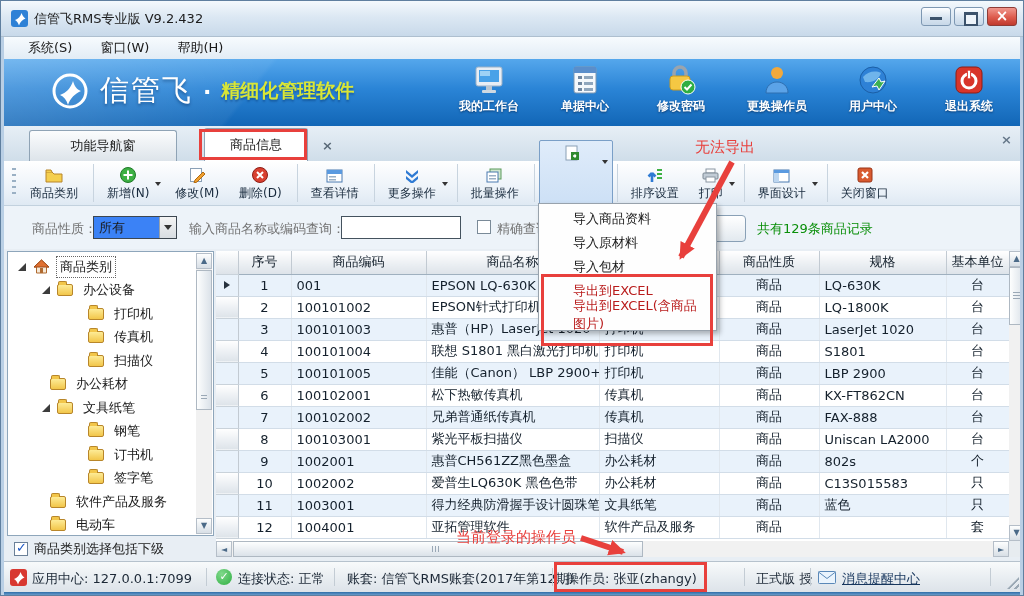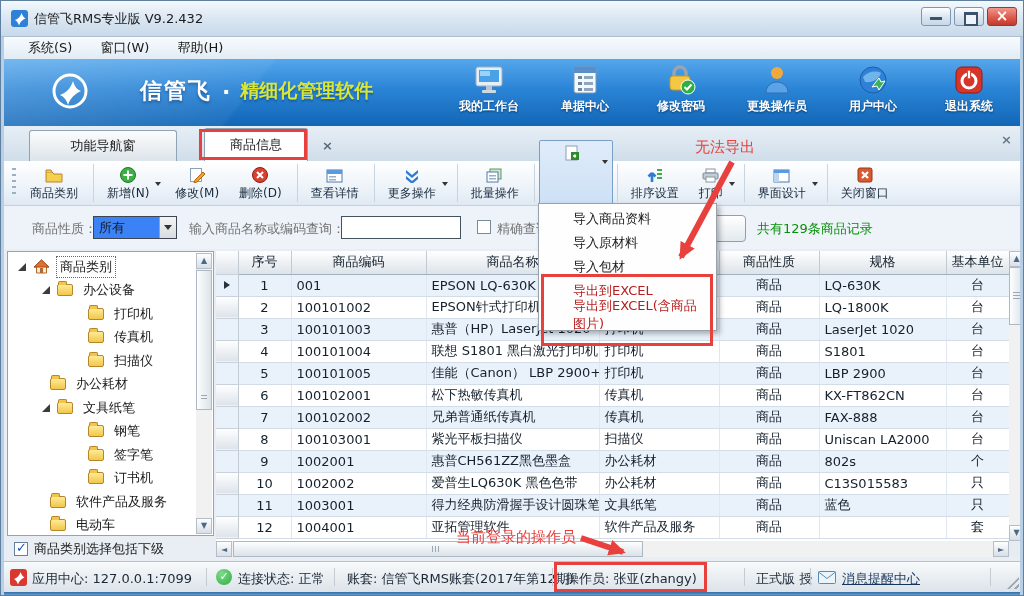--- a/index.html
+++ b/index.html
@@ -27,21 +27,21 @@
   .menubar { position:absolute; left:3px; top:36px; width:1018px; height:22px;
     background:linear-gradient(#f7fbfe,#e2ecf5); display:flex; align-items:center; padding-left:10px; }
   .menubar .mitem { padding:2px 14px; cursor:pointer; }
 
   
   .banner { position:absolute; left:3px; top:58px; width:1018px; height:67px;
     background:linear-gradient(180deg,#55a7ec 0%,#2a84d6 45%,#1266b6 100%); overflow:hidden; }
   .banner::before { content:""; position:absolute; left:-60px; top:-20px; width:520px; height:140px;
     background:linear-gradient(115deg,rgba(255,255,255,.22) 0%,rgba(255,255,255,.05) 55%,transparent 56%); transform:skewX(-18deg); }
   .brand { position:absolute; left:46px; top:12px; display:flex; align-items:center; gap:10px; }
-  .brand-name { color:#fff; font-size:22px; font-weight:bold; letter-spacing:2px; text-shadow:0 2px 3px rgba(0,40,90,.45);margin-left:40px; }
+  .brand-name { color:#fff; font-size:29px; font-weight:normal; letter-spacing:2px; text-shadow:0 2px 3px rgba(0,40,90,.45); }
   .brand-dot { color:#fff; font-size:22px; font-weight:bold; }
   .brand-slogan { color:#d9e636; font-size:19px; font-weight:bold; text-shadow:0 2px 2px rgba(0,40,90,.4); }
   .banner-actions { position:absolute; right:12px; top:6px; display:flex; gap:14px; }
   .baction { width:82px; display:flex; flex-direction:column; align-items:center; gap:3px; cursor:pointer; }
   .baction .blabel { color:#fff; font-size:12px; font-weight:bold; white-space:nowrap; text-shadow:0 1px 2px rgba(0,30,70,.65); }
 
   
   .tabrow { position:absolute; left:3px; top:125px; width:1018px; height:35px;
     background:linear-gradient(#e7eff6,#cfdde9); }
   .tab { position:absolute; height:31px; top:4px; display:flex; align-items:center; justify-content:center;
@@ -468,25 +468,25 @@
         <i class="exp"></i>
         <i class="folder"></i>
         <span class="tlabel2">文具纸笔</span>
       </div>
       <div class="titem lvl2">
         <i class="folder"></i>
         <span class="tlabel2">钢笔</span>
       </div>
       <div class="titem lvl2">
         <i class="folder"></i>
+        <span class="tlabel2">订书机</span>
+      </div>
+      <div class="titem lvl2">
+        <i class="folder"></i>
         <span class="tlabel2">签字笔</span>
-      </div>
-      <div class="titem lvl2">
-        <i class="folder"></i>
-        <span class="tlabel2">订书机</span>
       </div>
       <div class="titem lvl1">
         <i class="folder"></i>
         <span class="tlabel2">软件产品及服务</span>
       </div>
       <div class="titem lvl1">
         <i class="folder"></i>
         <span class="tlabel2">电动车</span>
       </div>
     </div>

